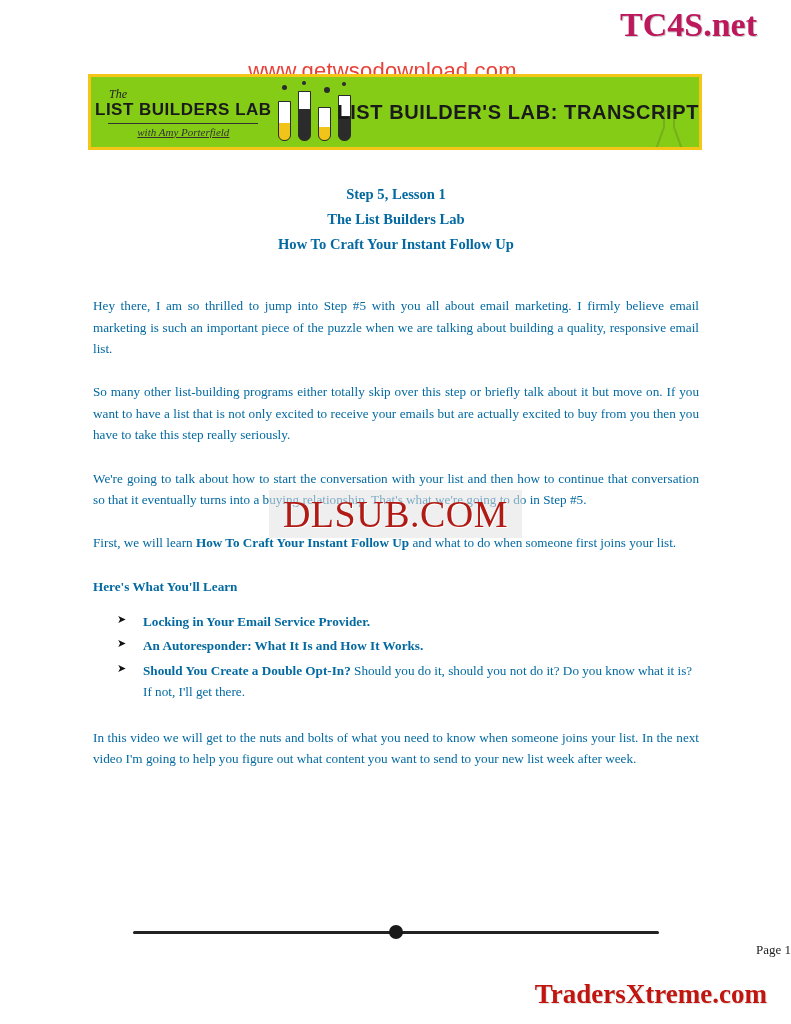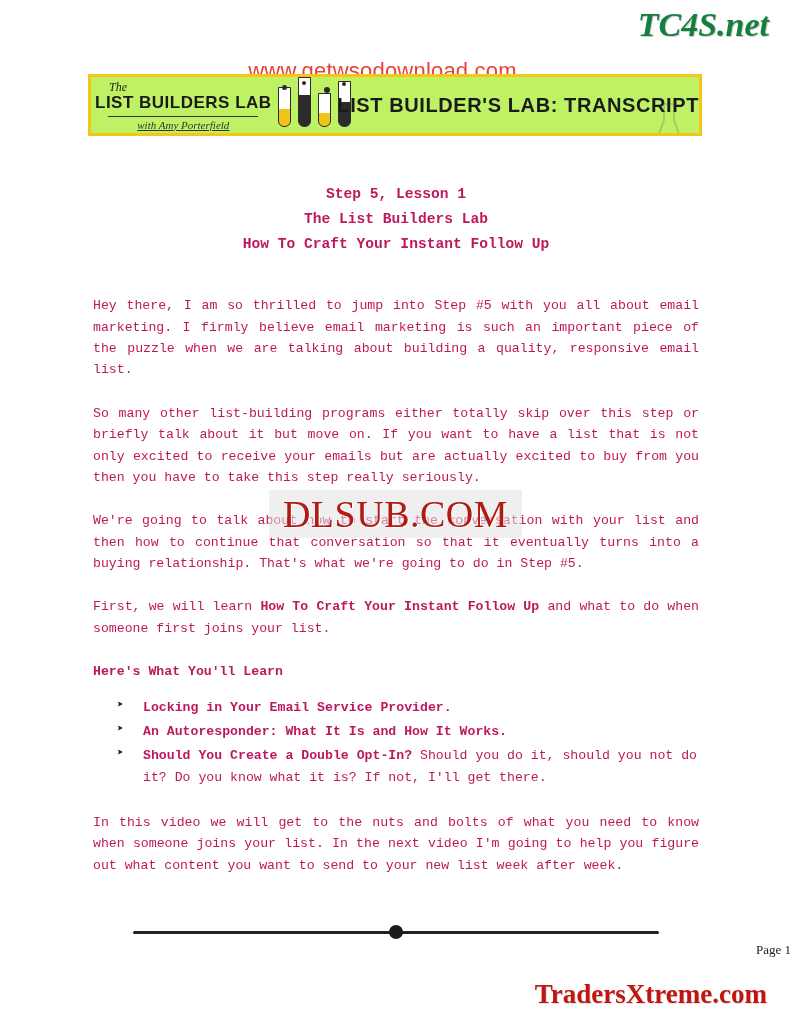--- a/index.html
+++ b/index.html
@@ -13,28 +13,27 @@
     position: relative;
     font-family: "DejaVu Sans", sans-serif;
     color: #000000;
     overflow: hidden;
   }
 
   
   .wm-topright {
     position: absolute;
     top: 6px;
-    right: 22px;
+    right: 34px;
     font-family: "Liberation Serif", serif;
     font-weight: bold;
     font-size: 34px;
     letter-spacing: 0px;
-    color: #15803d;
+    color: #be185d;
     text-shadow: 1px 1px 0 #cccccc;
-    font-style: italic;
   }
   .wm-url {
     position: absolute;
     top: 58px;
     left: 0;
     width: 765px;
     text-align: center;
     font-family: Liberation Sans, sans-serif;
     font-size: 22px;
     color: #e8413a;
@@ -69,23 +68,23 @@
     color: #c0160f;
     text-shadow: 1px 1px 0 #e3e3e3;
   }
 
   
   .banner {
     position: absolute;
     top: 74px;
     left: 88px;
     width: 614px;
-    height: 62px;
+    height: 76px;
     border: 3px solid #f5c518;
-    background: #bef264;
+    background: #84cc16;
     box-sizing: border-box;
     display: flex;
     align-items: center;
     overflow: hidden;
   }
   .banner-left {
     width: 200px;
     height: 100%;
     display: flex;
     flex-direction: column;
@@ -170,24 +169,24 @@
     height: 52px;
     opacity: 0.18;
   }
 
   
   .doc {
     position: absolute;
     top: 182px;
     left: 93px;
     width: 606px;
-    font-family: Liberation Mono, monospace;
+    font-family: Liberation Serif, serif;
     font-size: 13.2px;
     line-height: 1.62;
-    color: #be185d;
+    color: #0369a1;
   }
   .title-block {
     text-align: center;
     font-weight: bold;
     font-size: 14.6px;
     line-height: 1.72;
     margin-bottom: 38px;
   }
   p.para {
     margin: 0 0 22px 0;

